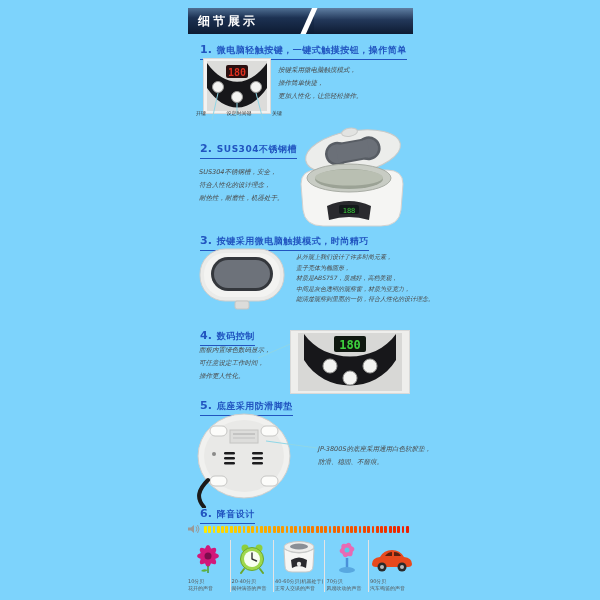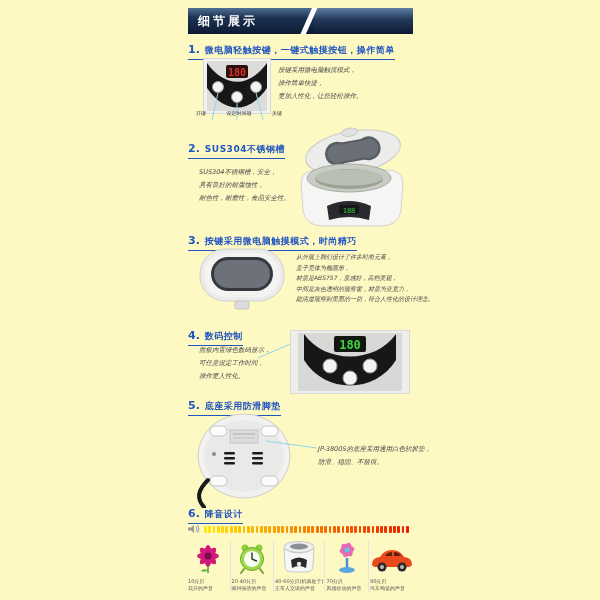--- a/index.html
+++ b/index.html
@@ -1,30 +1,30 @@
 <!DOCTYPE html>
 <html><head>
 <meta charset="utf-8">
 <style>
   html,body{margin:0;padding:0;background:#ffffff;}
-  .page{position:relative;width:600px;height:600px;background:#fef9c3;overflow:hidden;
+  .page{position:relative;width:600px;height:600px;background:#7dd3fc;overflow:hidden;
         font-family:"DejaVu Sans",sans-serif;}
   
   .banner{position:absolute;left:188px;top:8px;width:225px;height:26px;
           background:linear-gradient(180deg,#4f6f93 0%,#1c3152 38%,#0d1b32 100%);
           overflow:hidden;}
   .banner-title{position:absolute;left:10px;top:5px;color:#ffffff;font-size:12px;
           font-weight:bold;letter-spacing:3px;}
   .banner-slash{position:absolute;left:118px;top:-6px;width:5px;height:40px;
           background:#ffffff;transform:rotate(24deg);}
   .banner-right{position:absolute;left:126px;top:0;width:99px;height:26px;
           background:linear-gradient(180deg,#5f7fa3 0%,#23385a 45%,#0d1b32 100%);}
   
   .sec-title{position:absolute;color:#2155c0;border-bottom:1px solid #2155c0;
-          padding-bottom:2px;white-space:nowrap;}
+          padding-bottom:2px;white-space:nowrap;margin-left:12px;}
   .sec-num{font-size:11px;font-weight:bold;margin-right:5px;}
   .sec-text{font-size:9px;font-weight:bold;letter-spacing:0.5px;}
   
   .desc{position:absolute;color:#4a4a4a;font-size:6.5px;font-style:italic;}
   .desc div{white-space:nowrap;}
   
   .photo{position:absolute;}
   .leader{position:absolute;pointer-events:none;}
   .btn-labels{position:absolute;display:flex;justify-content:space-between;
           color:#333;font-size:5px;white-space:nowrap;}
@@ -81,22 +81,22 @@
     <div>按键采用微电脑触摸模式，</div>
     <div>操作简单快捷，</div>
     <div>更加人性化，让您轻松操作。</div>
   </div>
 
   <div class="sec-title" style="left:188px;top:137px;">
     <span class="sec-num">2.</span><span class="sec-text">SUS304不锈钢槽</span>
   </div>
   <div class="desc" style="left:199px;top:166px;line-height:13px;">
     <div>SUS304不锈钢槽，安全，</div>
-    <div>具有良好的耐腐蚀性，</div>
-    <div>耐热性，耐磨性，食品安全性。</div>
+    <div>符合人性化的设计理念，</div>
+    <div>耐热性，耐磨性，机器处于。</div>
   </div>
   <div class="photo" style="left:283px;top:126px;">
     <svg width="138" height="102" viewBox="0 0 138 102">
       <g transform="rotate(-10 70 26)">
         <ellipse cx="70" cy="26" rx="48" ry="21" fill="#ecedeb" stroke="#c9cac8"></ellipse>
         <circle cx="54" cy="25" r="12" fill="#585d64"></circle>
         <circle cx="86" cy="25" r="12" fill="#585d64"></circle>
         <rect x="54" y="14.5" width="32" height="21" fill="#585d64"></rect>
         <circle cx="54" cy="25" r="9.5" fill="#6b7078"></circle>
         <circle cx="86" cy="25" r="9.5" fill="#6b7078"></circle>

